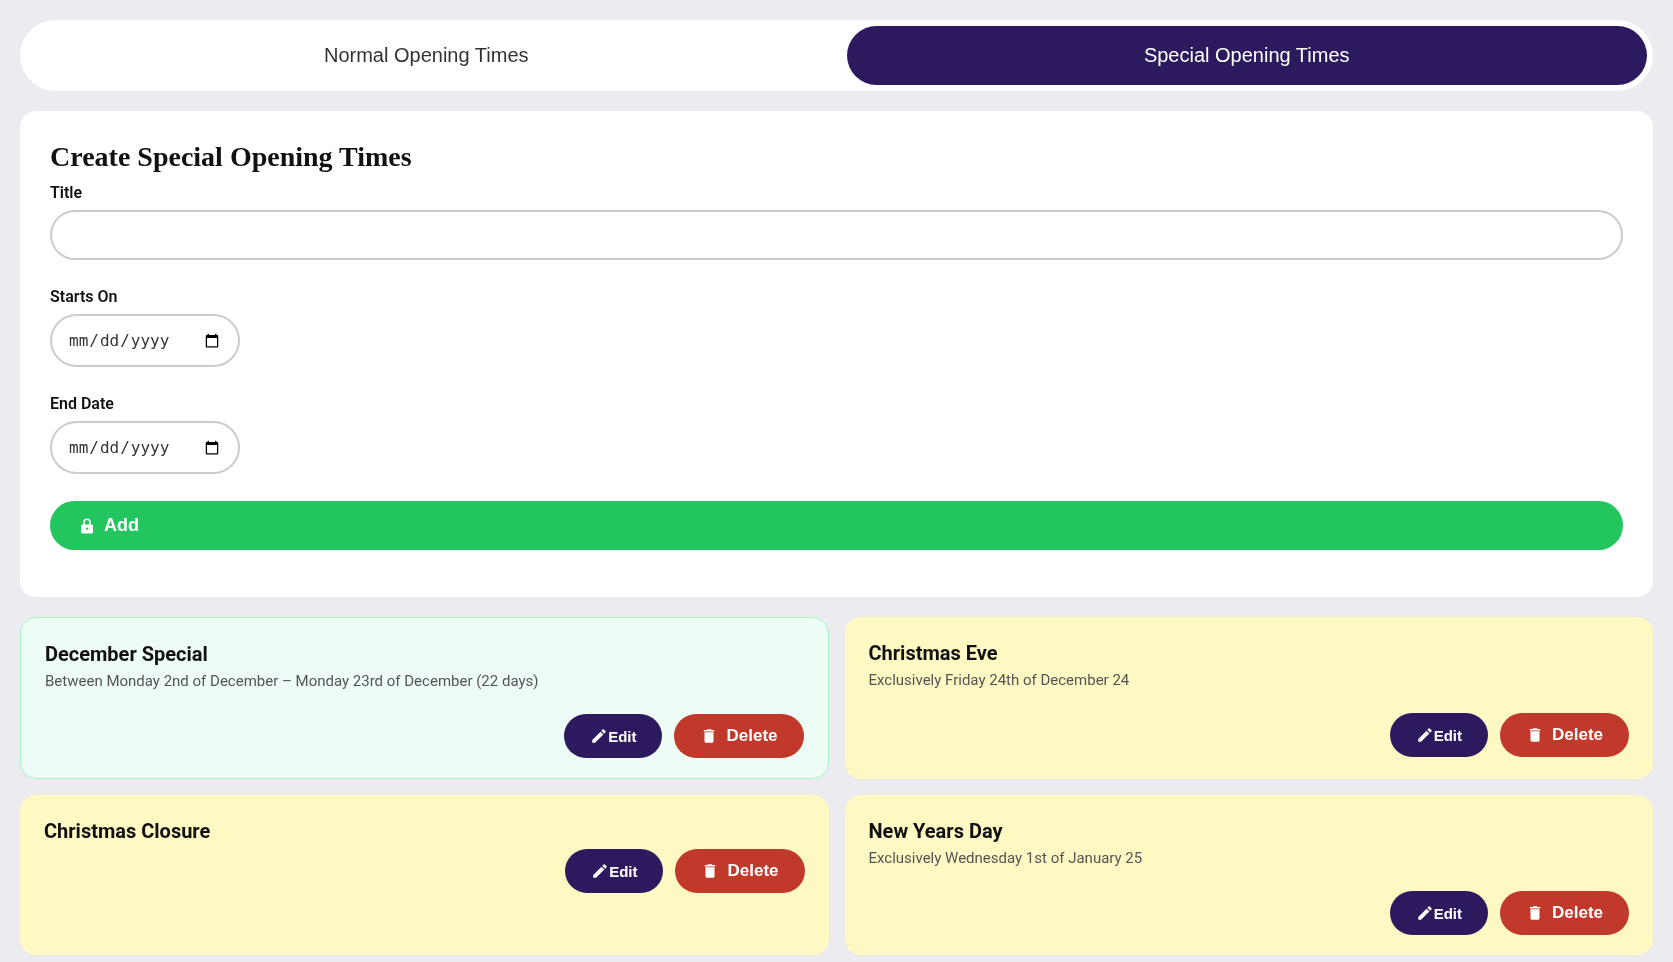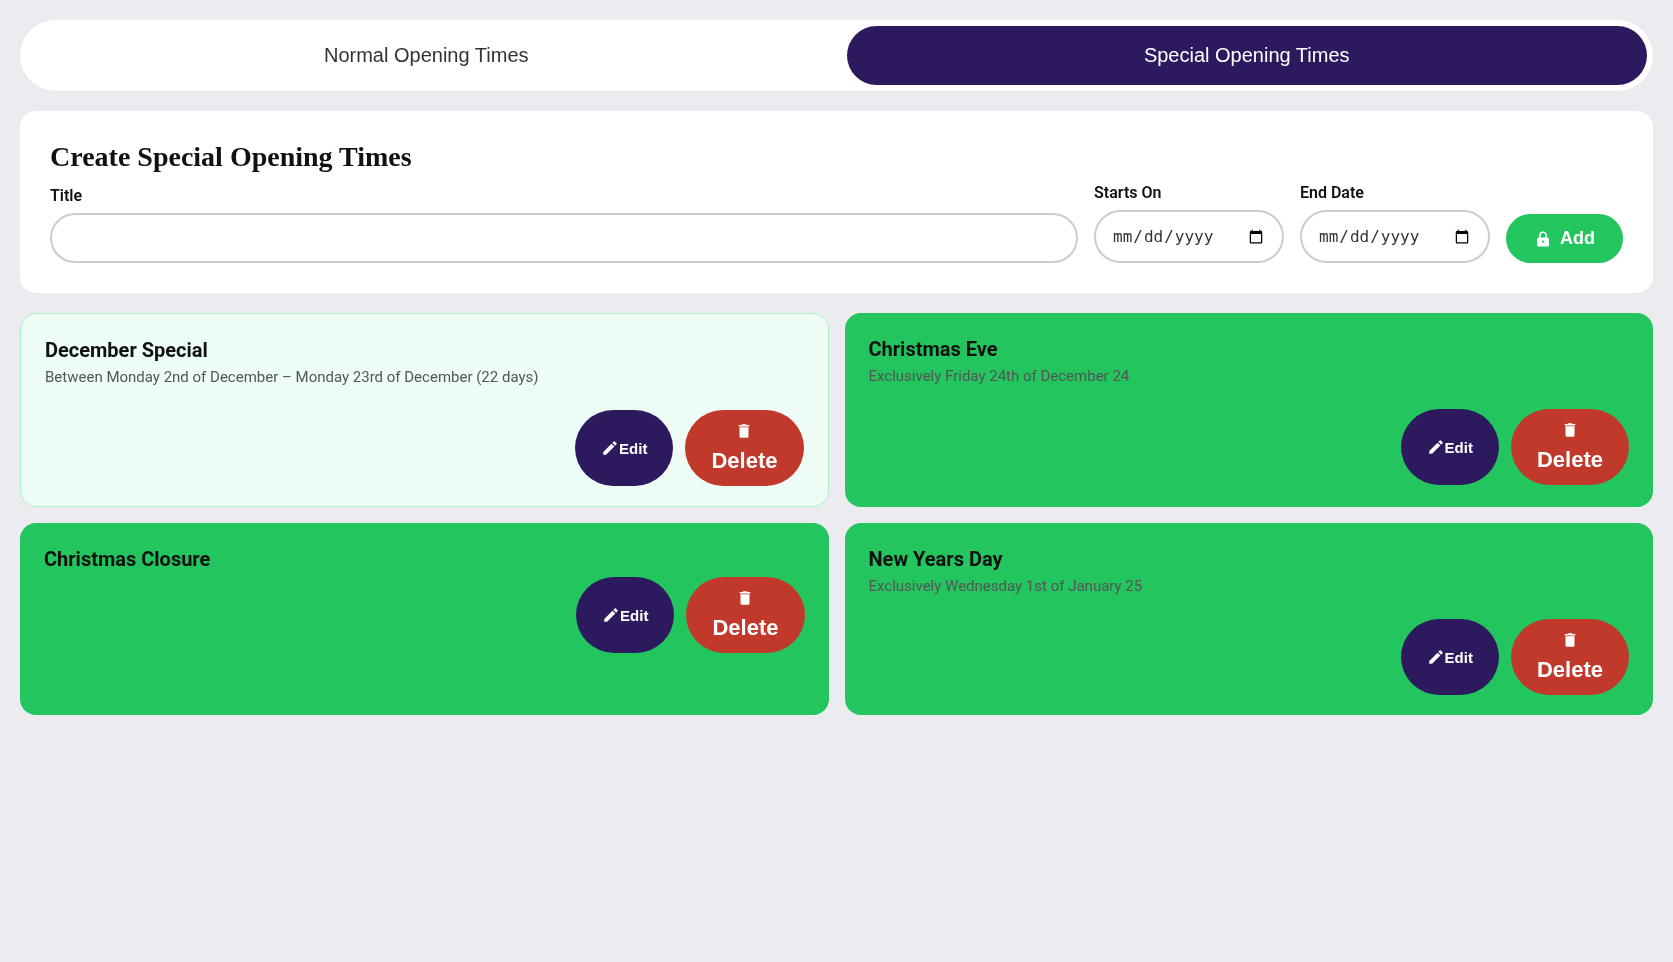--- a/index.html
+++ b/index.html
@@ -43,42 +43,42 @@
 
     .tab-active {
       background: #2d1a5e;
       color: #fff;
       font-weight: 500;
     }
 
     .create-section {
       background: #fff;
       border-radius: 16px;
-      padding: 30px 30px 30px 30px;
+      padding: 30px 30px 47px 30px;
       margin-bottom: 20px;
     }
 
     .create-title {
       font-size: 28px;
       font-weight: 700;
       color: #111;
       margin-bottom: 10px;
       font-family: Georgia, 'Times New Roman', serif;
     }
 
     .create-description {
       font-size: 16px;
       color: #444;
       margin-bottom: 24px;
     }
 
     .form-row {
       display: flex;
-      gap: 16px;
-      align-items: flex-end;
+      gap: 27px;
+      flex-direction: column;
     }
 
     .form-group {
       display: flex;
       flex-direction: column;
       gap: 8px;
     }
 
     .form-group-title {
       flex: 1;
@@ -119,21 +119,21 @@
       white-space: nowrap;
     }
 
     .cards-grid {
       display: grid;
       grid-template-columns: 1fr 1fr;
       gap: 16px;
     }
 
     .card {
-      background: #22c55e;
+      background: #fef9c3;
       border-radius: 16px;
       padding: 24px 24px 20px 24px;
       display: flex;
       flex-direction: column;
       gap: 0;
     }
 
     .card-highlighted {
       background: #edfdf5;
       border: 1.5px solid #a7f3c5;
@@ -170,27 +170,26 @@
       display: flex;
       align-items: center;
     }
 
     .btn-delete {
       background: #c0392b;
       color: #fff;
       border: none;
       border-radius: 40px;
       padding: 12px 26px;
-      font-size: 22px;
+      font-size: 17px;
       font-weight: 600;
       cursor: pointer;
       display: flex;
       align-items: center;
       gap: 8px;
-      flex-direction: column;
     }
 
     .icon-svg {
       width: 18px;
       height: 18px;
       fill: #fff;
     }
   </style>
 </head>
 <body>

